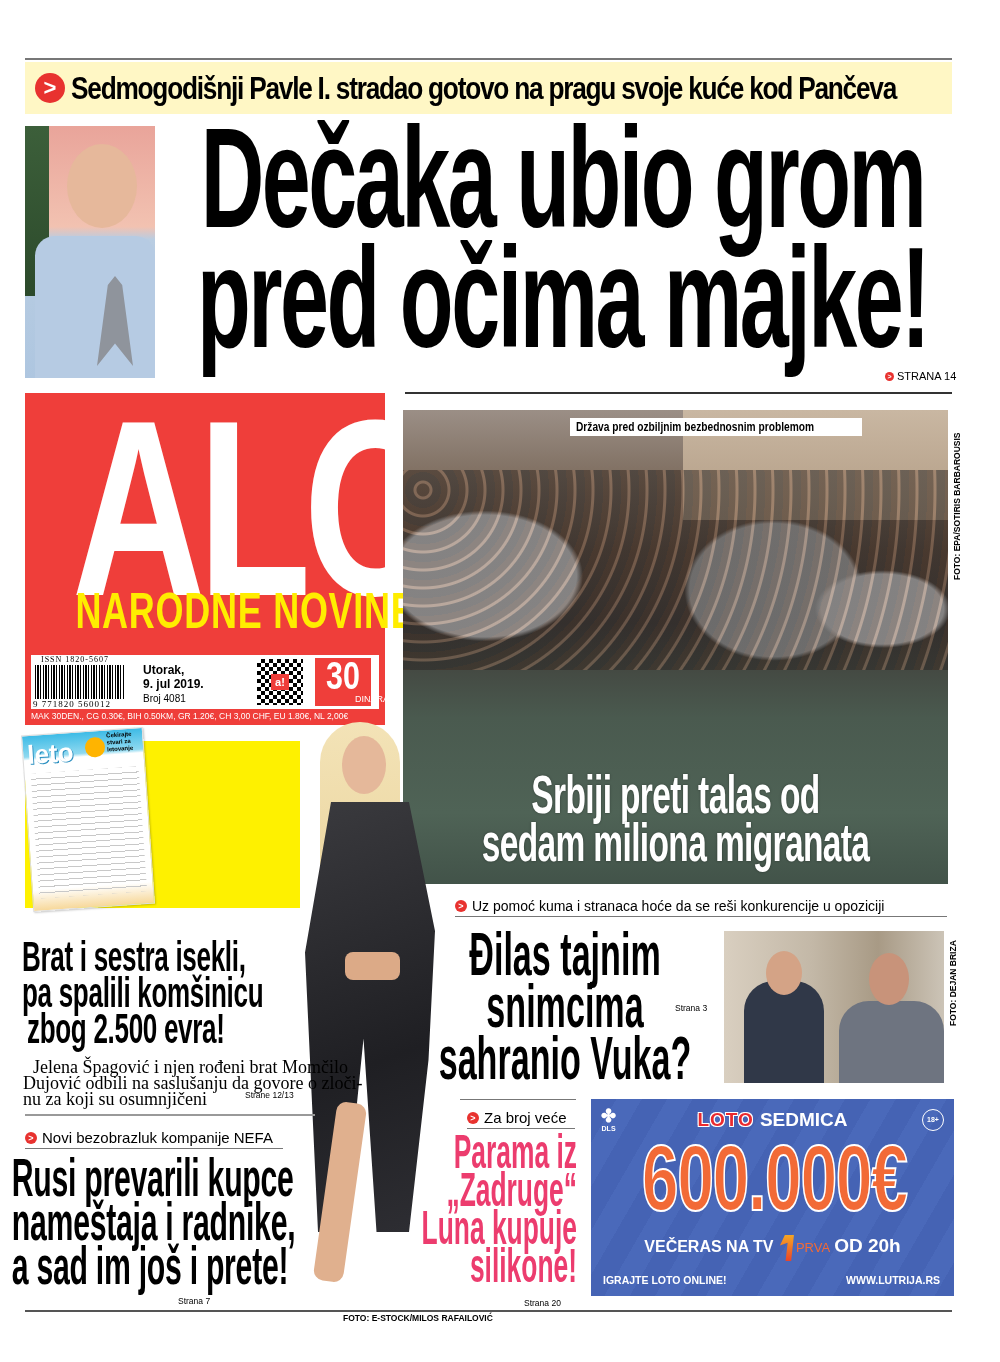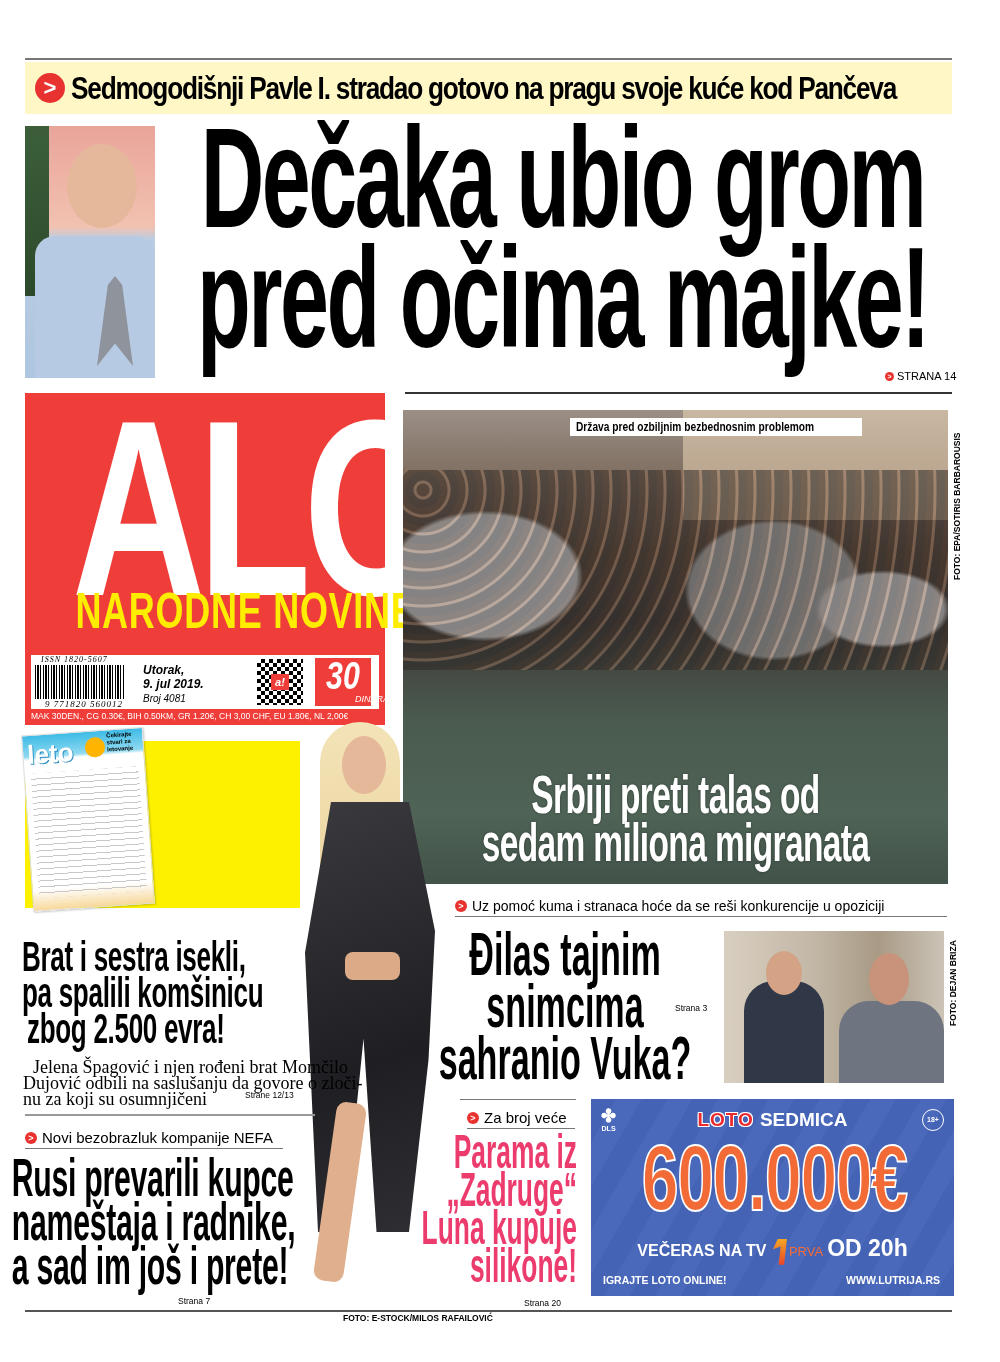--- a/index.html
+++ b/index.html
@@ -27,24 +27,24 @@
   #strana14 .arrow{width:9px;height:9px;line-height:9px;font-size:7px;}
 
   
   #rule2{left:405px;top:392px;width:547px;height:2px;background:#333;}
 
   
   #masthead{left:25px;top:393px;width:360px;height:332px;background:#ef3e3a;}
   #alo{position:absolute;left:0;top:8px;width:360px;text-align:center;color:#fff;font-size:250px;line-height:200px;font-weight:bold;letter-spacing:-10px;transform:scaleX(0.74);transform-origin:center top;white-space:nowrap;}
   #alo-wrap{position:absolute;left:0;top:8px;width:360px;height:190px;overflow:visible;}
   #narodne{position:absolute;left:0;top:195px;width:360px;text-align:center;color:#ffed00;font-size:50px;line-height:46px;font-weight:bold;transform:scaleX(0.72);transform-origin:center top;white-space:nowrap;letter-spacing:1px;}
-  #infobox{position:absolute;left:6px;top:262px;width:348px;height:54px;background:#fff;font-style:italic;}
+  #infobox{position:absolute;left:6px;top:262px;width:348px;height:54px;background:#fff;}
   #barcode{position:absolute;left:4px;top:10px;width:90px;height:34px;background:repeating-linear-gradient(90deg,#000 0 1px,#fff 1px 2px,#000 2px 4px,#fff 4px 5px,#000 5px 6px,#fff 6px 8px);}
   #issn{position:absolute;left:10px;top:0px;font-family:"Liberation Serif",serif;font-size:8px;letter-spacing:1px;}
-  #barnum{position:absolute;left:14px;top:44px;font-family:"Liberation Serif",serif;font-size:9px;letter-spacing:1px;background:#fff;}
+  #barnum{position:absolute;left:2px;top:44px;font-family:"Liberation Serif",serif;font-size:9px;letter-spacing:1px;background:#fff;}
   #date1{position:absolute;left:112px;top:8px;font-size:12px;font-weight:bold;}
   #date2{position:absolute;left:112px;top:22px;font-size:12px;font-weight:bold;}
   #broj{position:absolute;left:112px;top:38px;font-size:10px;}
   #qr{position:absolute;left:226px;top:4px;width:46px;height:46px;background:
      repeating-conic-gradient(#000 0 25%,#fff 0 50%) 0 0/8px 8px;}
   #qr .logo{position:absolute;left:14px;top:15px;width:18px;height:16px;background:#ef3e3a;color:#fff;font-size:11px;font-weight:bold;text-align:center;line-height:16px;}
   #price{position:absolute;left:284px;top:3px;width:56px;height:48px;background:#ef3e3a;color:#fff;text-align:center;}
   #price .num{font-size:38px;font-weight:bold;line-height:36px;transform:scaleX(0.8);display:block;}
   #price .cur{font-size:9px;line-height:10px;display:block;padding-left:40px;}
   #intl{position:absolute;left:6px;top:318px;width:348px;font-size:8.5px;color:#fff;white-space:nowrap;}
@@ -125,21 +125,21 @@
     repeating-linear-gradient(120deg,#4563b4 0 22px,#4a69ba 22px 44px);color:#fff;}
   #loto .dls{position:absolute;left:10px;top:8px;font-size:7px;font-weight:bold;text-align:center;}
   #loto .dls .clover{display:block;font-size:18px;line-height:18px;}
   #loto .head{position:absolute;left:0;top:10px;width:363px;text-align:center;font-size:19px;font-weight:bold;}
   #loto .head .brand{color:#ea2a2f;text-shadow:1px 1px 0 #fff,-1px -1px 0 #fff,1px -1px 0 #fff,-1px 1px 0 #fff;letter-spacing:1px;margin-right:6px;}
   #loto .age{position:absolute;right:10px;top:10px;width:20px;height:20px;border:1.5px solid #fff;border-radius:50%;font-size:7px;font-weight:bold;text-align:center;line-height:20px;}
   #loto .amount{position:absolute;left:0;top:34px;width:363px;text-align:center;font-size:92px;font-weight:bold;line-height:90px;color:#f26a36;-webkit-text-stroke:2px #fff;transform:scaleX(0.72);transform-origin:center top;white-space:nowrap;letter-spacing:-2px;}
   #loto .tv{position:absolute;left:0;top:136px;width:363px;text-align:center;font-size:16px;font-weight:bold;white-space:nowrap;}
   #loto .tv .one{display:inline-block;width:14px;height:26px;background:linear-gradient(180deg,#f5a623,#e8442a);vertical-align:middle;clip-path:polygon(35% 0,100% 0,80% 100%,40% 100%,55% 30%,0 40%);margin:0 2px;}
   #loto .tv .prva{color:#f26a36;font-weight:normal;font-size:13px;margin-right:4px;}
-  #loto .tv .big{font-size:23px;}
+  #loto .tv .big{font-size:19px;}
   #loto .online{position:absolute;left:12px;top:175px;font-size:10.5px;font-weight:bold;}
   #loto .www{position:absolute;right:14px;top:175px;font-size:10.5px;font-weight:bold;}
 
   
   #bottomrule{left:25px;top:1310px;width:927px;height:2px;background:#555;}
   #foto-estock{left:343px;top:1313px;font-size:8.5px;font-weight:bold;}
 </style>
 </head>
 <body>
 

